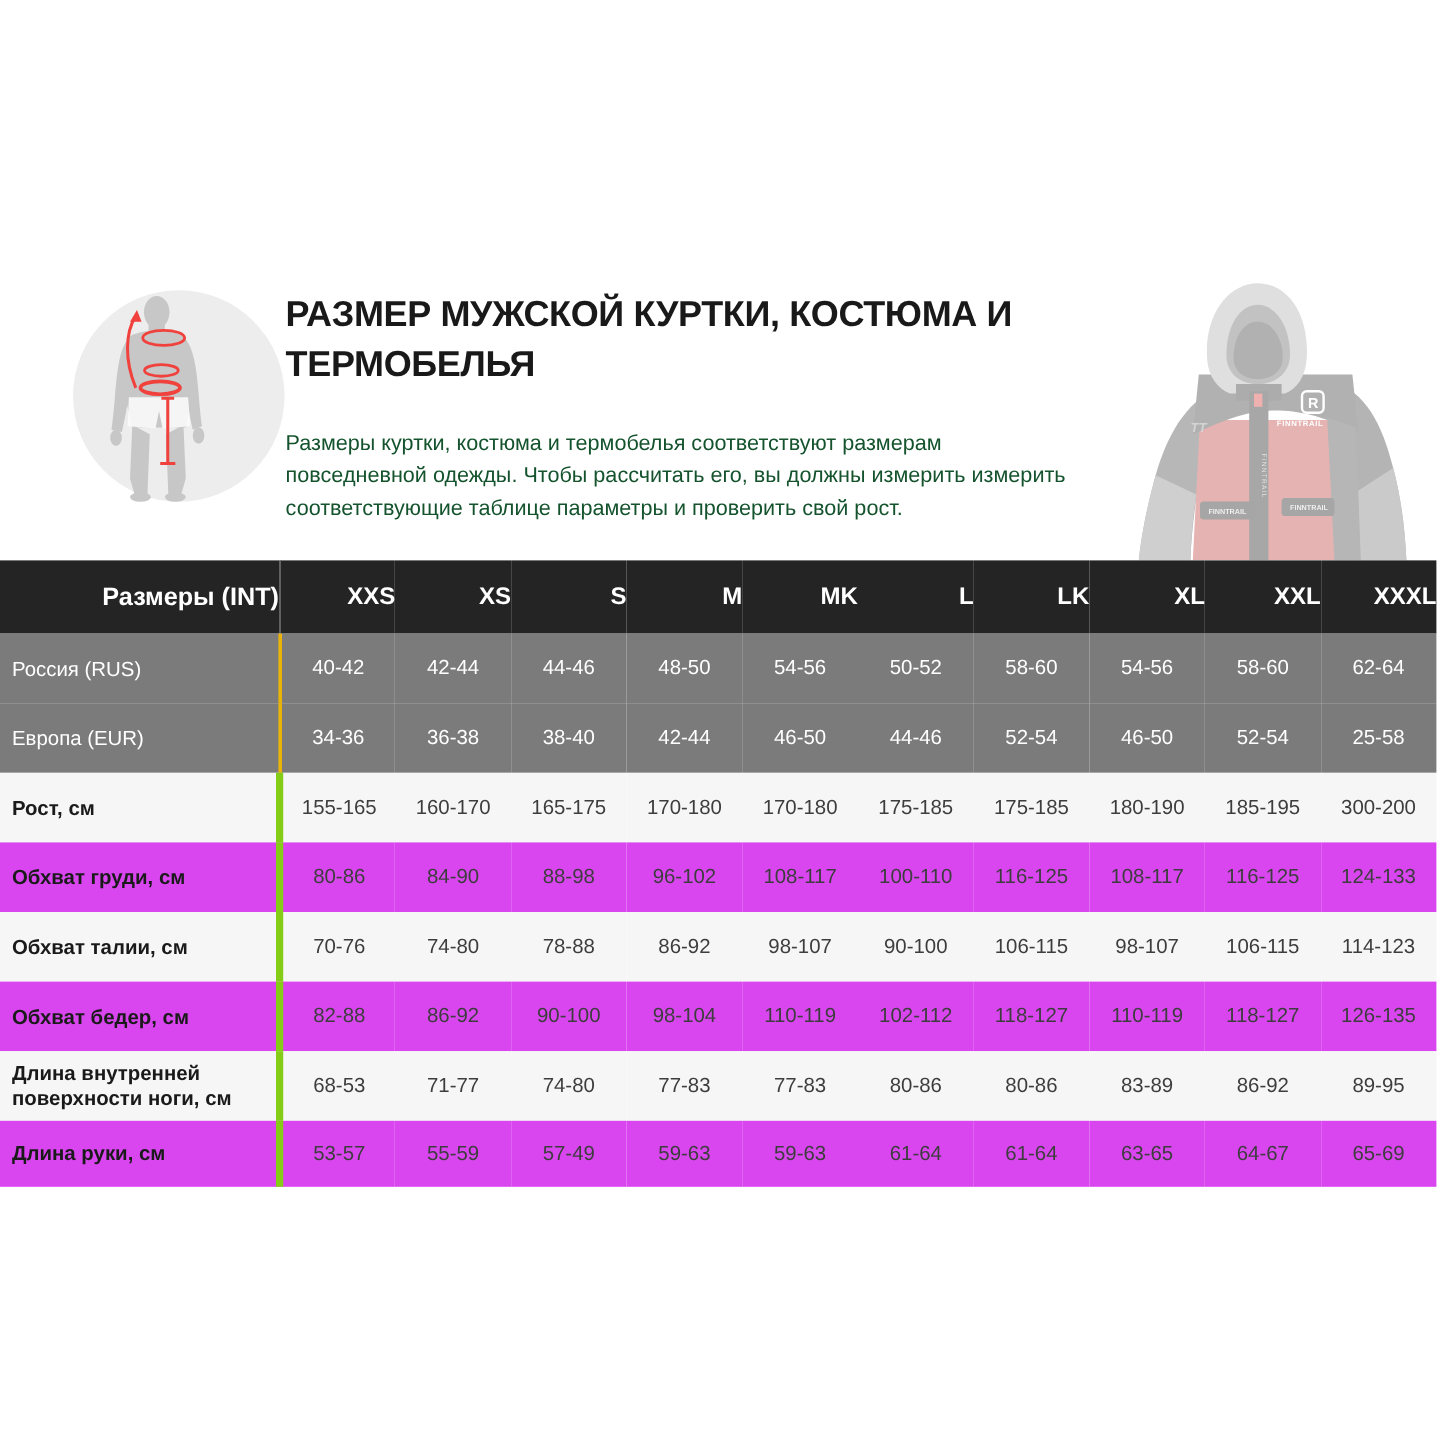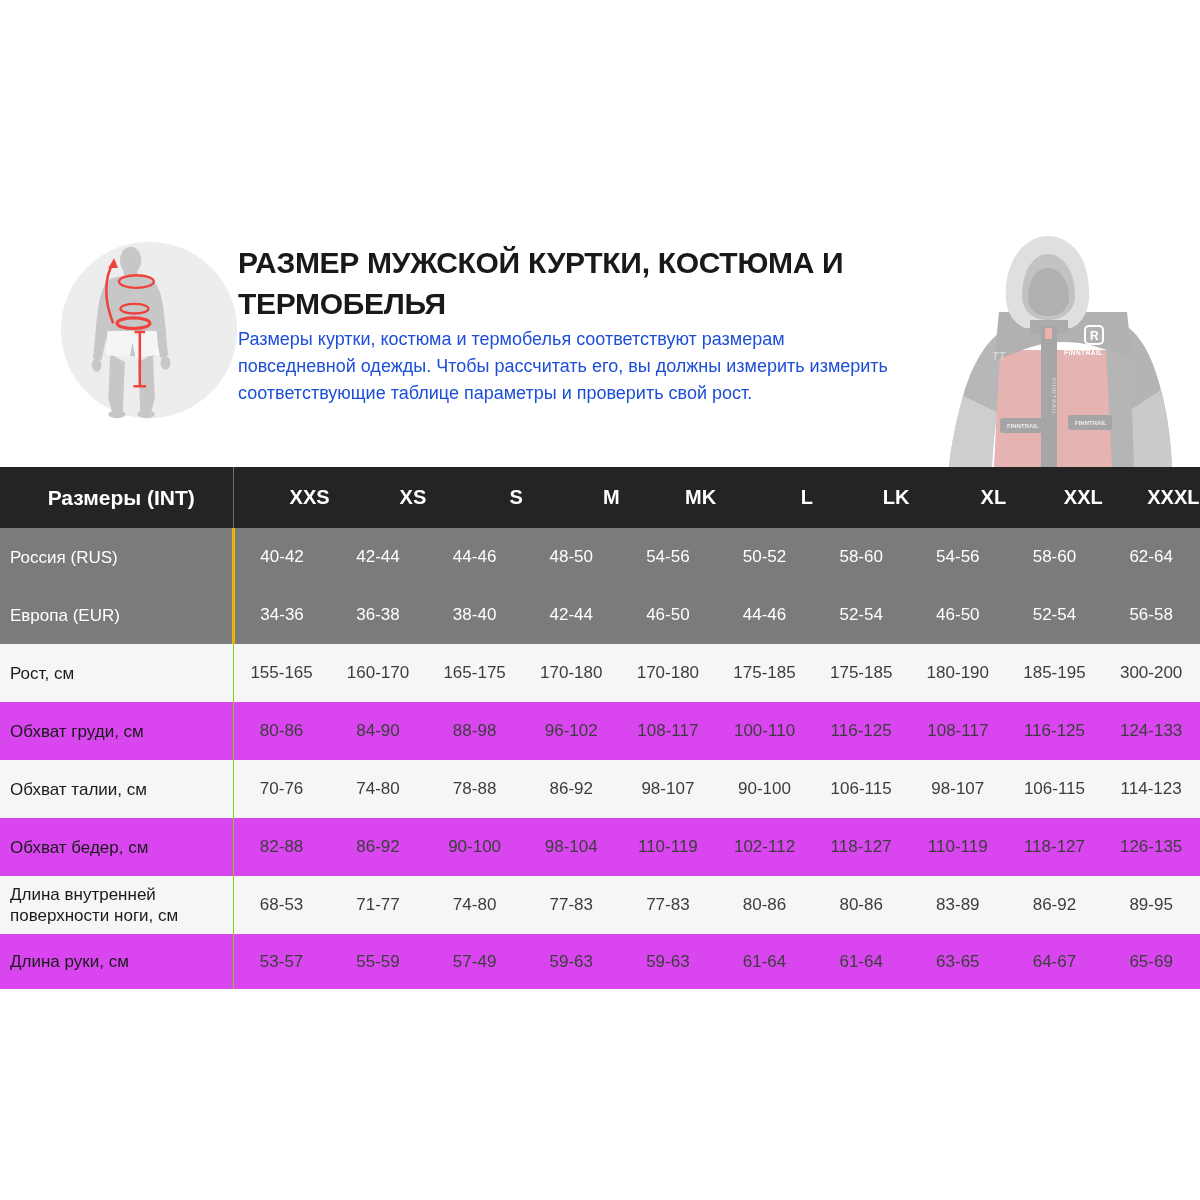--- a/index.html
+++ b/index.html
@@ -9,45 +9,45 @@
     font-family:"Liberation Sans", sans-serif; overflow:hidden;
   }
   
   .diagram-circle { position:absolute; left:57px; top:238px; width:184px; height:184px; }
   .intro-copy { position:absolute; left:238px; top:242px; width:700px; }
   .intro-copy h1 {
     font-size:30px; line-height:41px; font-weight:bold; color:#191919;
     letter-spacing:-0.3px; text-transform:uppercase;
   }
   .intro-copy p {
-    margin-top:2px; width:660px; font-size:18px; line-height:27px; color:#1d4ed8;
+    margin-top:32px; width:660px; font-size:18px; line-height:27px; color:#14532d;
   }
   .jacket-img { position:absolute; left:930px; top:228px; width:270px; height:239px; overflow:hidden; }
   
   table.size-table {
     position:absolute; left:0; top:467px; width:1200px;
     border-collapse:collapse; table-layout:fixed;
   }
   .size-table th, .size-table td { vertical-align:middle; text-align:center; }
   .size-table thead th {
     background:#242424; color:#ffffff; font-weight:bold; font-size:20px; height:61px;text-align:right;
   }
   .size-table thead th.corner {
-    text-align:center; padding-left:10px; font-size:21px;
+    text-align:right; padding-left:10px; font-size:21px;
     border-right:1px solid #6f6f6f;
   }
   .size-table tbody td { height:58px; font-size:17px; color:#3d3d3d; }
   .size-table tbody tr.row-gray td { background:#7b7b7b; color:#ffffff; }
   .size-table tbody tr.row-light td { background:#f6f6f6; }
   .size-table tbody tr.row-white td { background:#d946ef; }
   .size-table tbody tr:last-child td { height:55px; }
   .size-table td.rlabel {
     text-align:left; padding-left:10px; padding-right:24px;
-    font-weight:normal; color:#1a1a1a; line-height:21px;
-    border-right:1px solid #84cc16;
+    font-weight:bold; color:#1a1a1a; line-height:21px;
+    border-right:6px solid #84cc16;
   }
   .size-table tr.row-gray td.rlabel {
     font-weight:normal; color:#ffffff; border-right:3px solid #eab308;
   }
 </style>
 </head>
 <body>
 
 <div class="page">
 
@@ -162,21 +162,21 @@
           <td class="rlabel">Европа (EUR)</td>
           <td>34-36</td>
           <td>36-38</td>
           <td>38-40</td>
           <td>42-44</td>
           <td>46-50</td>
           <td>44-46</td>
           <td>52-54</td>
           <td>46-50</td>
           <td>52-54</td>
-          <td>56-58</td>
+          <td>25-58</td>
         </tr>
         <tr class="row-light">
           <td class="rlabel">Рост, см</td>
           <td>155-165</td>
           <td>160-170</td>
           <td>165-175</td>
           <td>170-180</td>
           <td>170-180</td>
           <td>175-185</td>
           <td>175-185</td>

